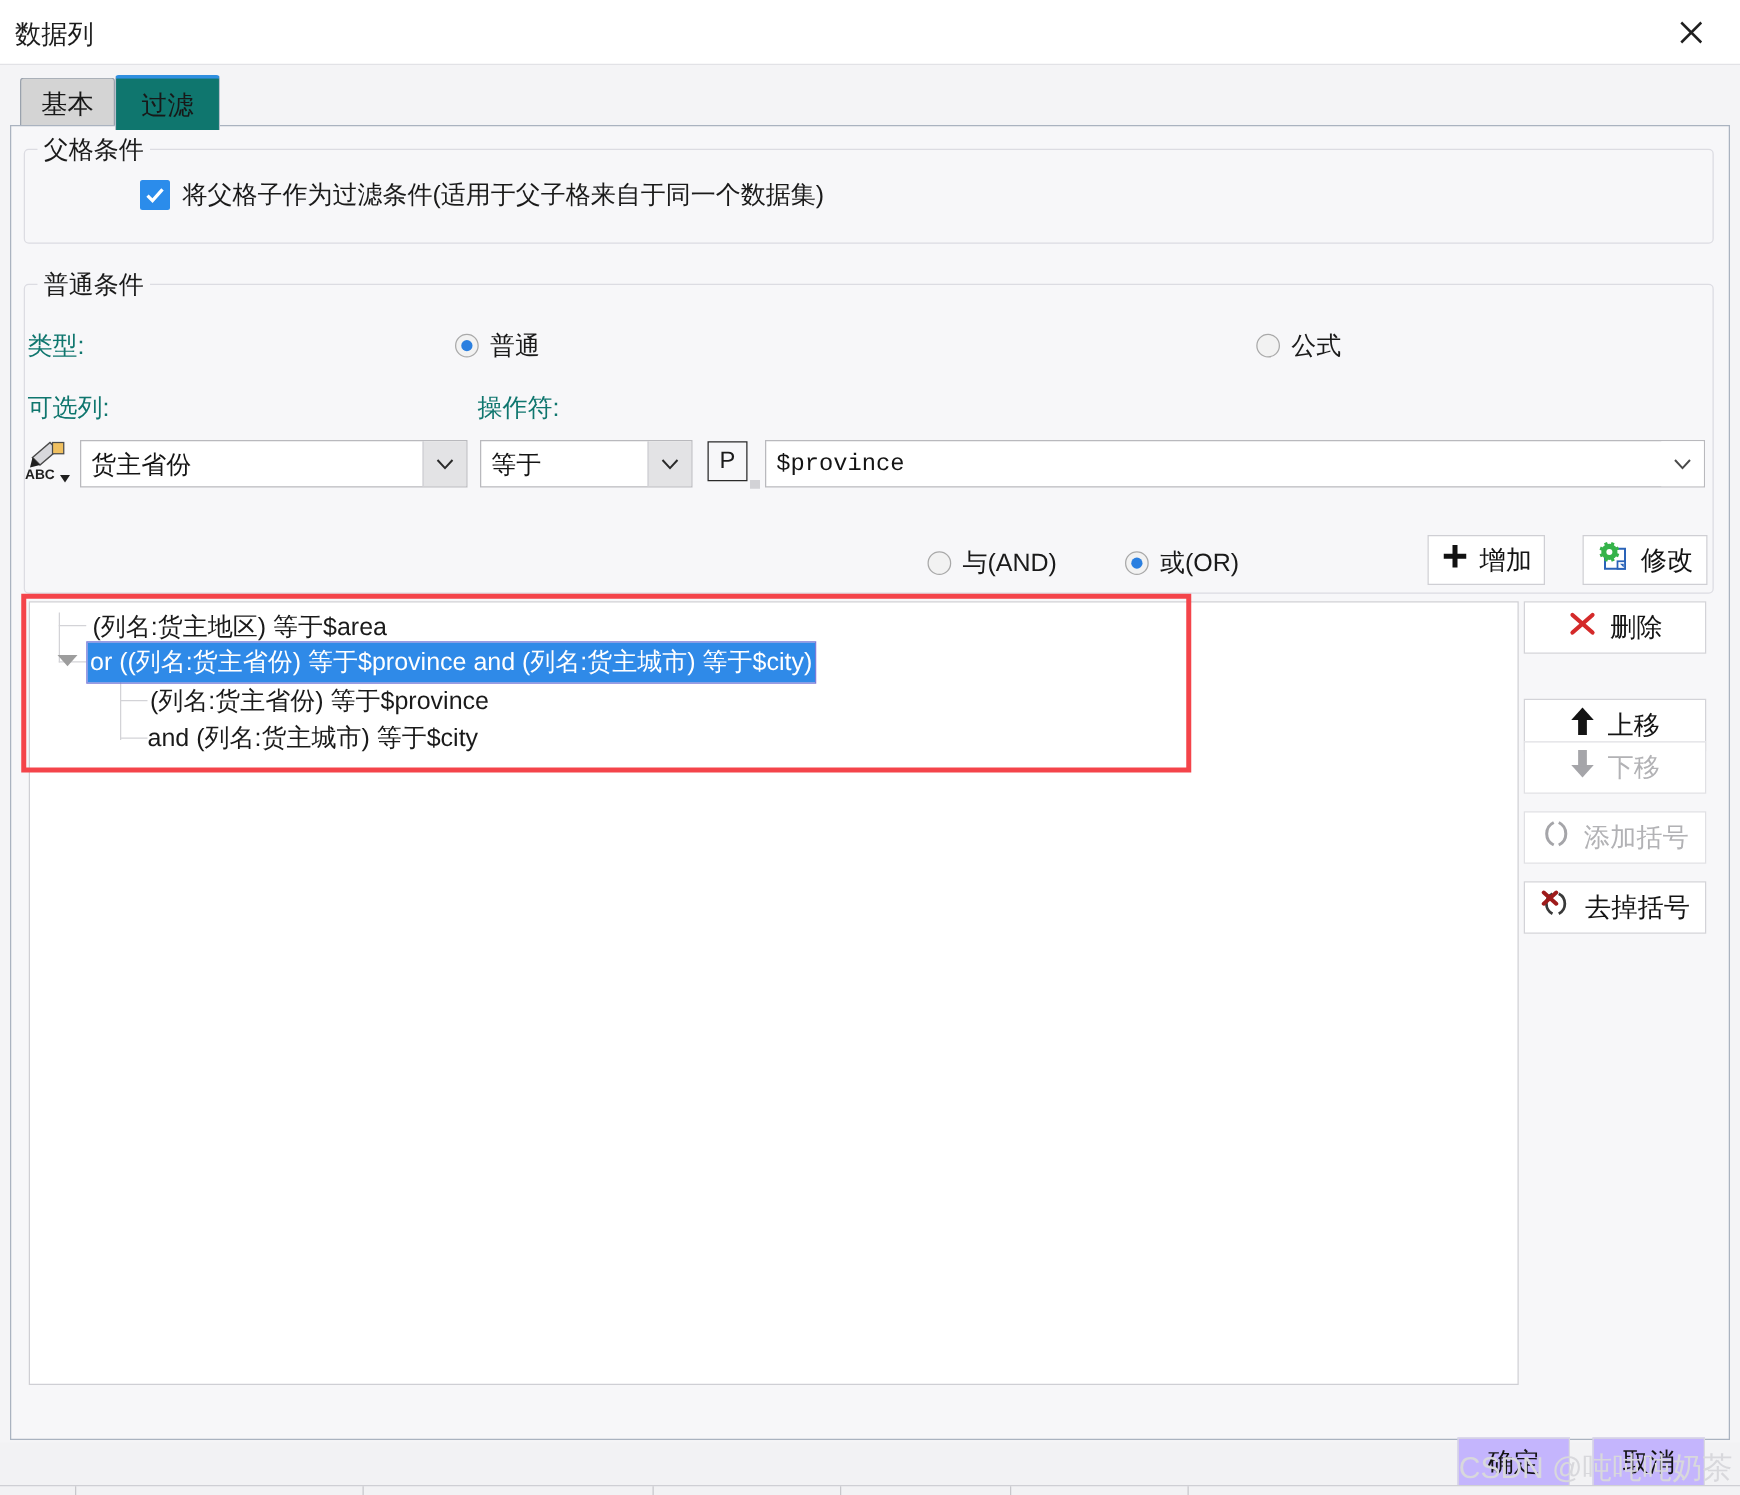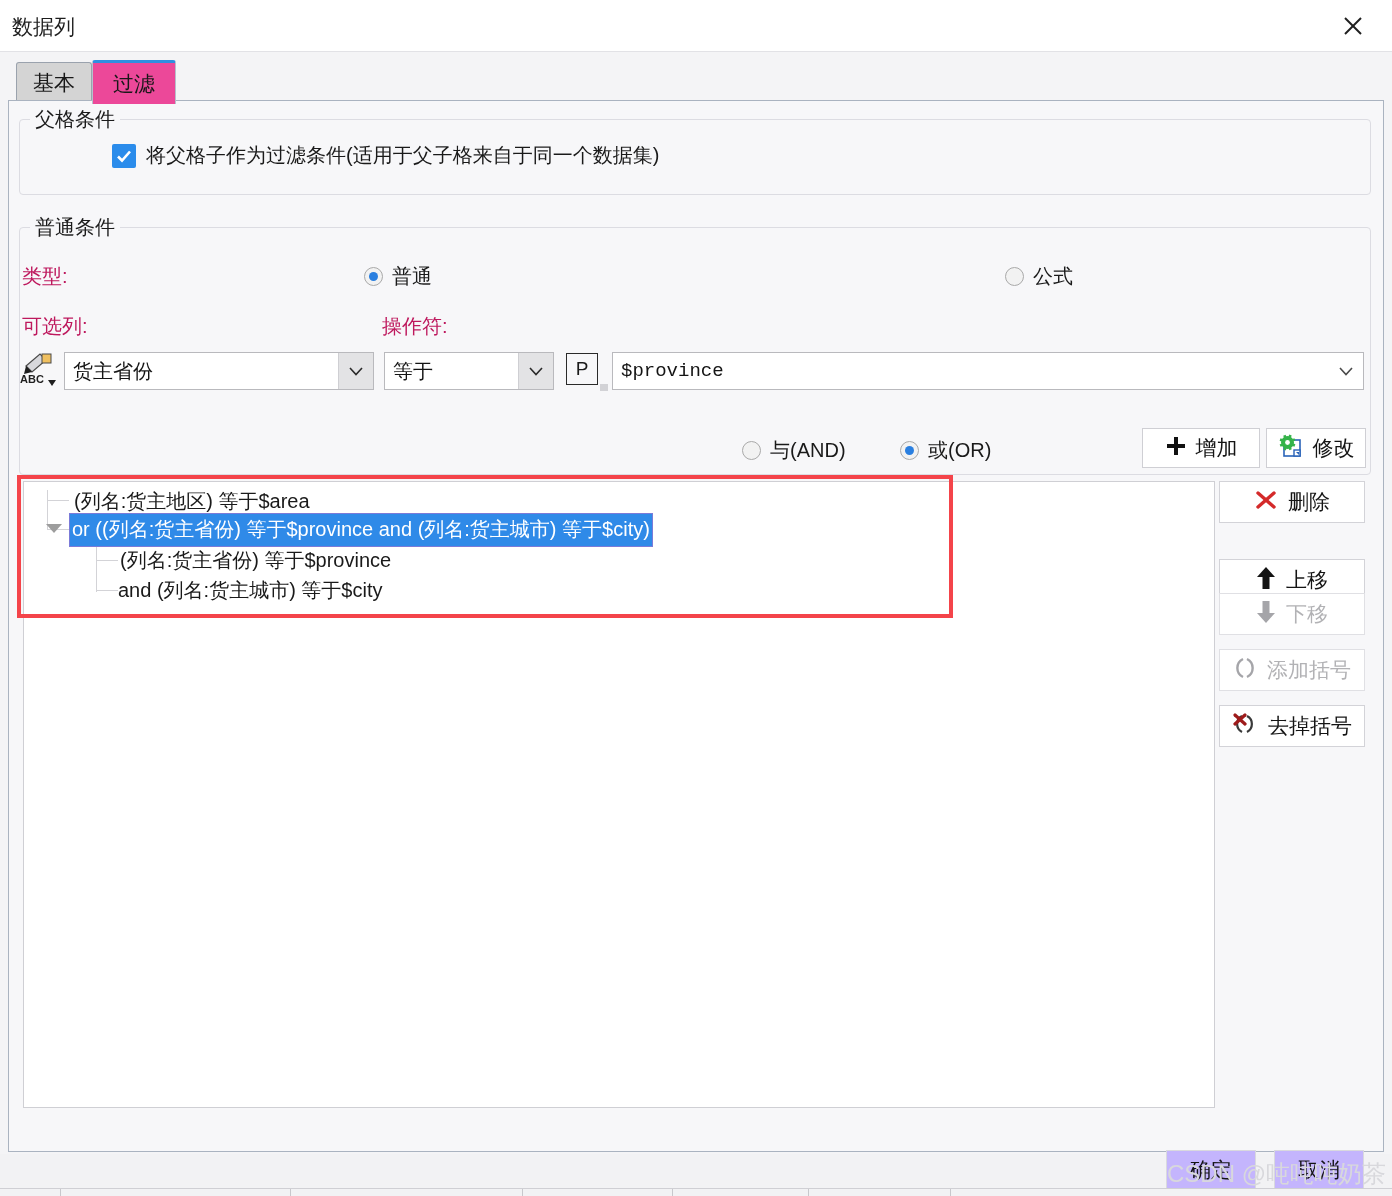--- a/index.html
+++ b/index.html
@@ -36,21 +36,21 @@
   .tab{
     position:absolute;top:10px;height:40px;
     box-sizing:border-box;
     display:flex;align-items:center;justify-content:center;
     font-size:21px;color:#181818;cursor:pointer;
     border:1px solid #9aa2ad;border-bottom:none;
     background:#d4d4d4;
     border-radius:3px 3px 0 0;
   }
   .tab.sel{
-    background:#ec4899;border-color:#b7c0cb;
+    background:#0f766e;border-color:#b7c0cb;
     border-top:3px solid #2f8fe0;top:8px;height:44px;z-index:3;
   }
   #tab-basic{left:16px;width:76px;}
   #tab-filter{left:92px;width:84px;}
   #tab-adv{left:172px;width:76px;margin-top:48px;}
   
   .content{
     position:absolute;left:8px;top:100px;width:1376px;height:1052px;
     background:#f7f7f9;border:1px solid #aab3c0;box-sizing:border-box;
   }
@@ -78,21 +78,21 @@
     width:19px;height:19px;border-radius:50%;
     border:1px solid #a9a9a9;background:#f2f2f2;
     display:inline-flex;align-items:center;justify-content:center;
     box-sizing:border-box;cursor:pointer;vertical-align:middle;
   }
   .radio .dot{width:9px;height:9px;border-radius:50%;background:#2a7fe0;display:none;}
   .radio.on .dot{display:block;}
   .radio-row{position:absolute;display:flex;align-items:center;}
   .radio-row .rlabel{margin-left:9px;font-size:20px;white-space:nowrap;}
   
-  .flabel{position:absolute;font-size:20px;color:#be185d;white-space:nowrap;}
+  .flabel{position:absolute;font-size:20px;color:#0f766e;white-space:nowrap;}
   
   .combo{
     position:absolute;height:38px;box-sizing:border-box;
     border:1px solid #b9b9bd;background:#ffffff;display:flex;align-items:center;
   }
   .combo .cval{
     flex:1;padding-left:8px;font-size:20px;color:#141414;white-space:nowrap;overflow:hidden;
   }
   .combo .cval.mono{font-family:"Liberation Mono","DejaVu Sans Mono",monospace;font-size:19px;}
   .combo .carrow{
@@ -112,21 +112,21 @@
   .pbtn-shadow{
     position:absolute;left:600px;top:384px;width:8px;height:7px;background:#d2d2d6;
   }
   
   .abtn{
     position:absolute;box-sizing:border-box;
     border:1px solid #cfcfd4;background:#ffffff;
     display:flex;align-items:center;justify-content:center;gap:9px;
     font-size:21px;color:#141414;cursor:pointer;
   }
-  #btn-add{left:1142px;top:428px;width:118px;height:40px;}
+  #btn-add{left:1142px;top:428px;width:94px;height:40px;}
   #btn-modify{left:1266px;top:428px;width:100px;height:40px;}
   .sidebtn{
     position:absolute;left:1219px;width:146px;height:42px;
     box-sizing:border-box;border:1px solid #d3d3d8;background:#ffffff;
     display:flex;align-items:center;justify-content:center;gap:10px;
     font-size:21px;color:#141414;cursor:pointer;
   }
   .sidebtn.disabled{color:#b2b2b5;cursor:default;border-color:#e0e0e4;}
   #btn-del{top:481px;}
   #btn-up{top:559px;}

